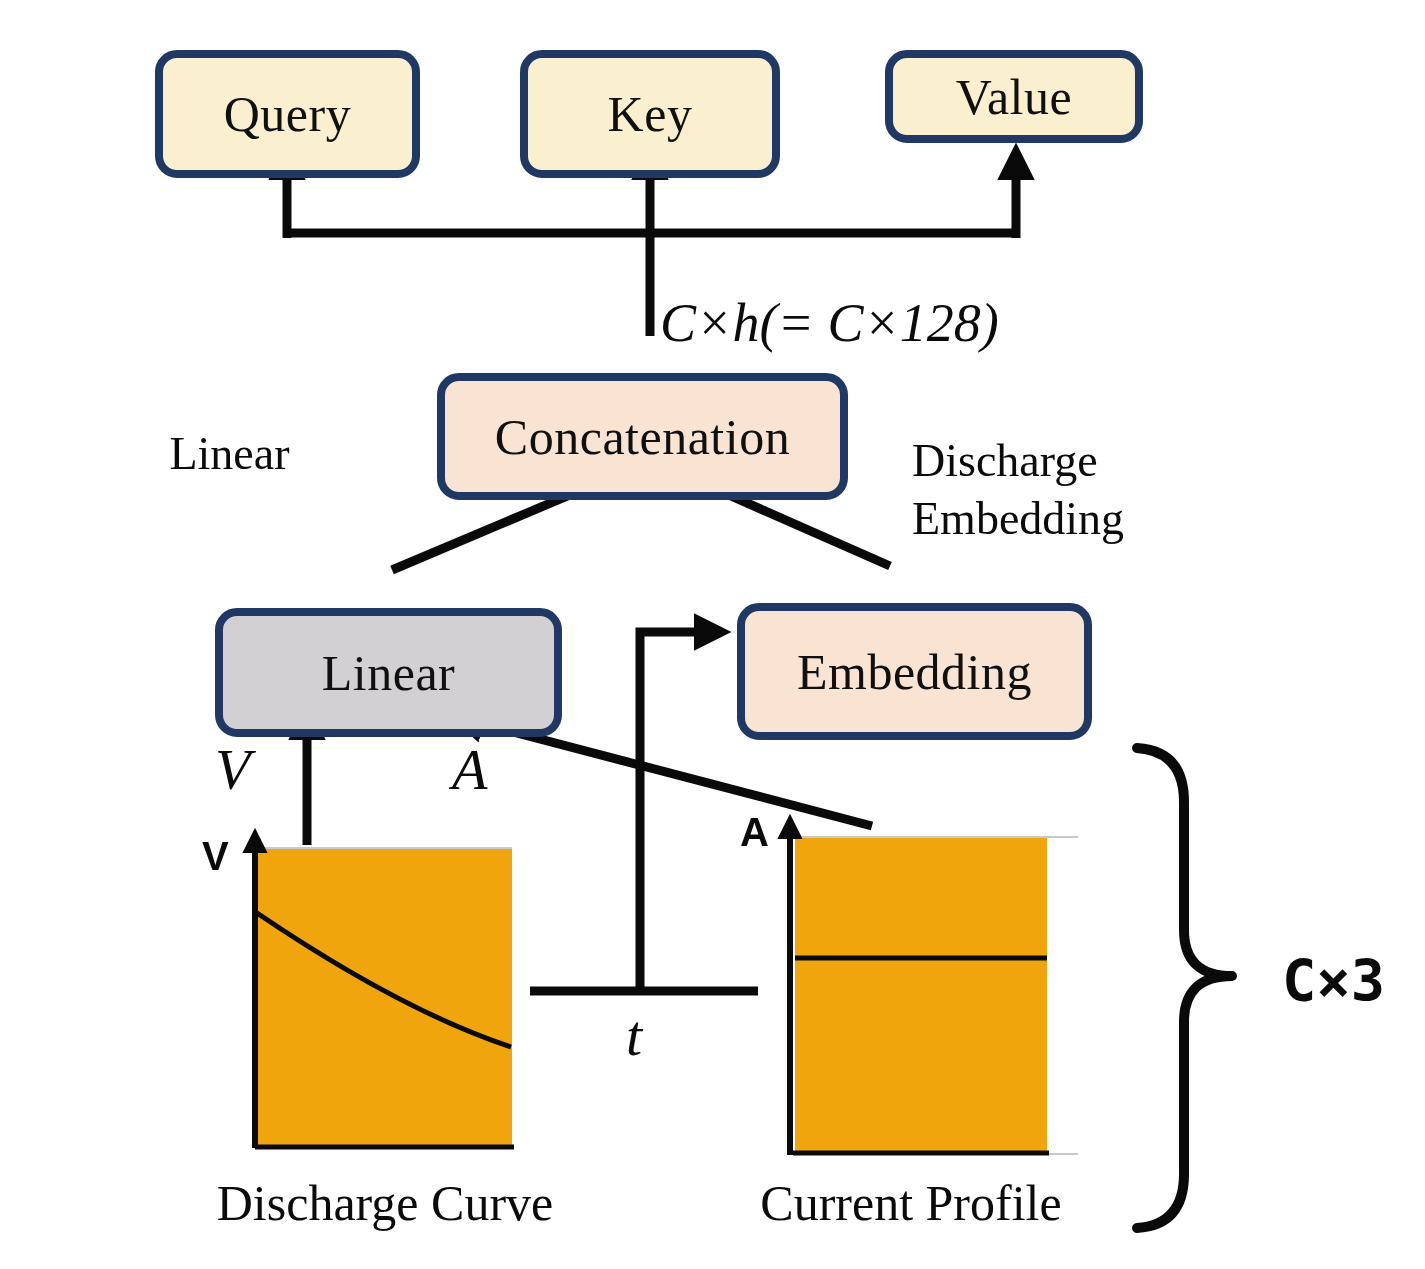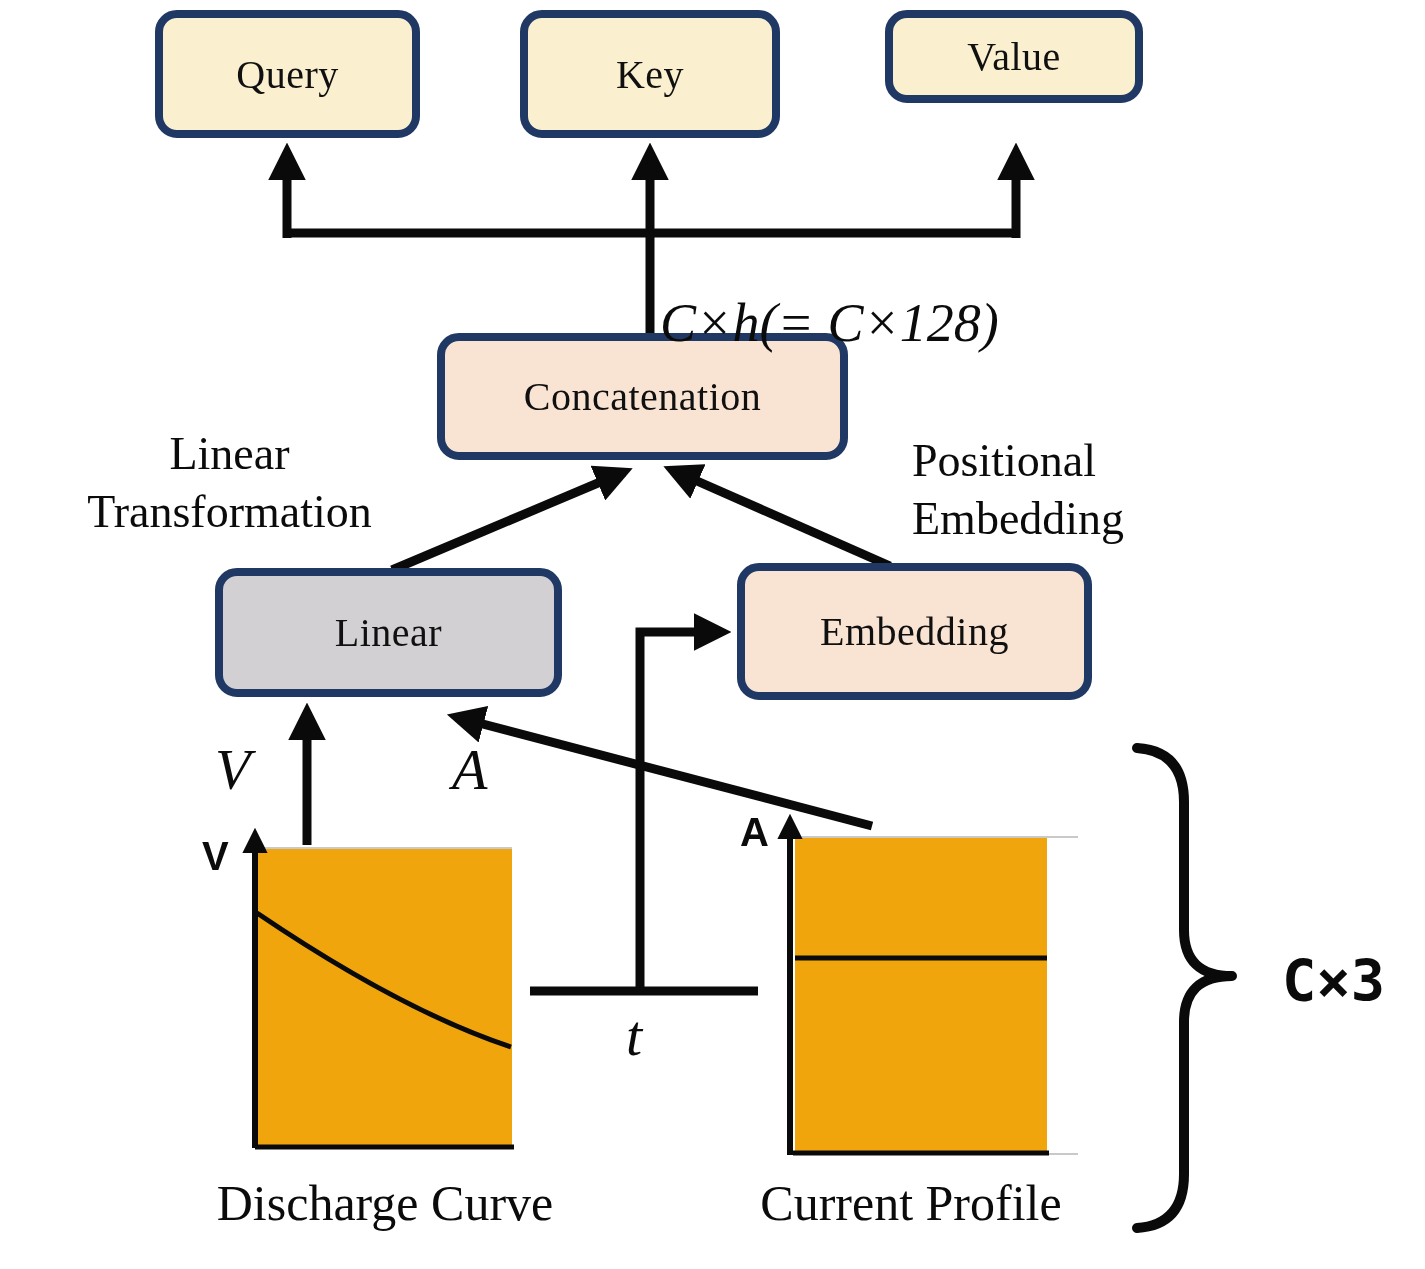--- a/index.html
+++ b/index.html
@@ -10,23 +10,24 @@
     font-family:"Liberation Serif", serif;
     overflow:hidden;
   }
   #wires{position:absolute;left:0;top:0;z-index:0;}
   .node{
     position:absolute;
     box-sizing:border-box;
     border:8px solid var(--border-navy);
     border-radius:22px;
     display:flex;align-items:center;justify-content:center;
-    font-size:40px;color:#101010;
+    font-size:50px;color:#101010;
     z-index:2;
     letter-spacing:0.5px;
+    margin-top:40px;
   }
   .cream{background:var(--box-cream);}
   .peach{background:var(--box-peach);}
   .grayfill{background:var(--box-gray);}
   .lbl{
     position:absolute;color:#0b0b0b;z-index:2;
     white-space:nowrap;
   }
   .serif2line{font-size:46px;line-height:1.26;}
   .math{font-style:italic;font-size:58px;}
@@ -98,25 +99,24 @@
     <span>Linear</span>
   </div>
   <div class="node peach" style="left:737px;top:563px;width:355px;height:137px;">
     <span>Embedding</span>
   </div>
 
   <div class="lbl math" style="left:660px;top:248px;font-size:54px;margin-top:44px;">C×h(= C×128)</div>
 
   <div class="lbl serif2line center" style="left:22px;top:425px;width:415px;">
     <div>Linear</div>
-    <div>Transformation</div>
   </div>
 
   <div class="lbl serif2line" style="left:912px;top:432px;">
-    <div>Positional</div>
+    <div>Discharge</div>
     <div>Embedding</div>
   </div>
 
   <div class="lbl math" style="left:215px;top:736px;">V</div>
   <div class="lbl math" style="left:452px;top:736px;">A</div>
   <div class="lbl math" style="left:626px;top:1002px;">t</div>
 
   <div class="lbl axis-letter" style="left:202px;top:834px;">V</div>
   <div class="lbl axis-letter" style="left:740px;top:810px;">A</div>
 

